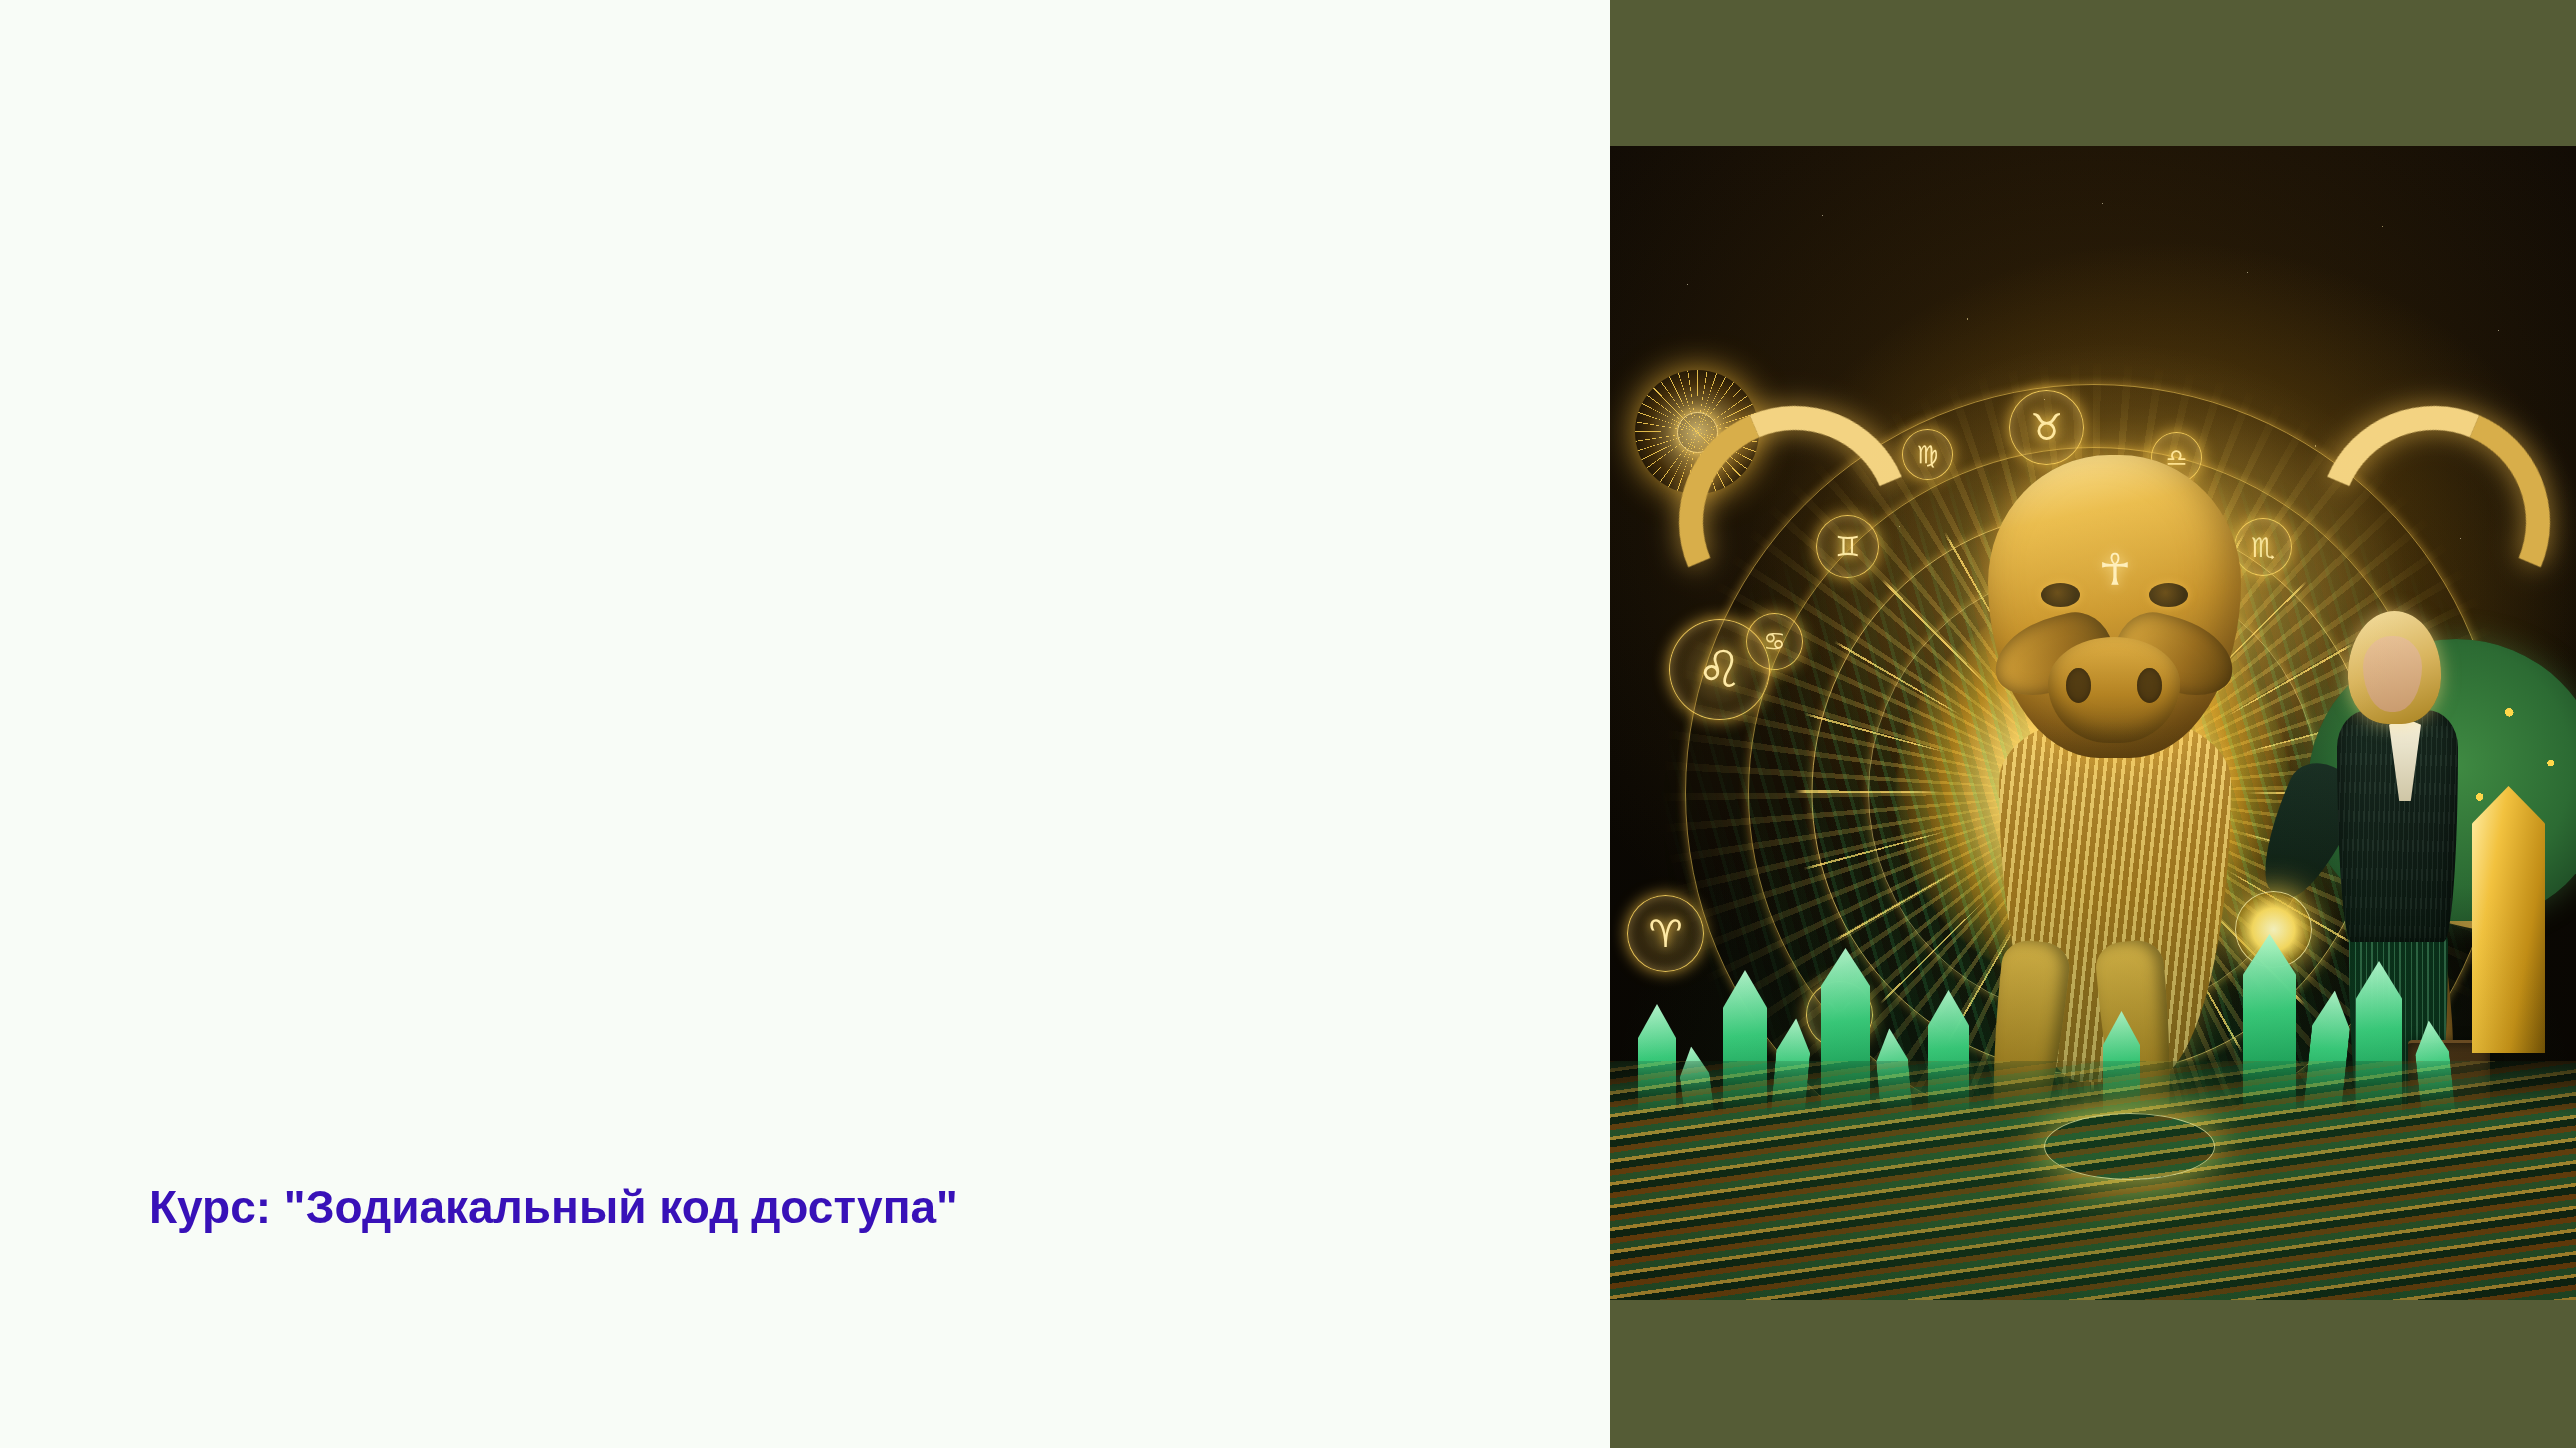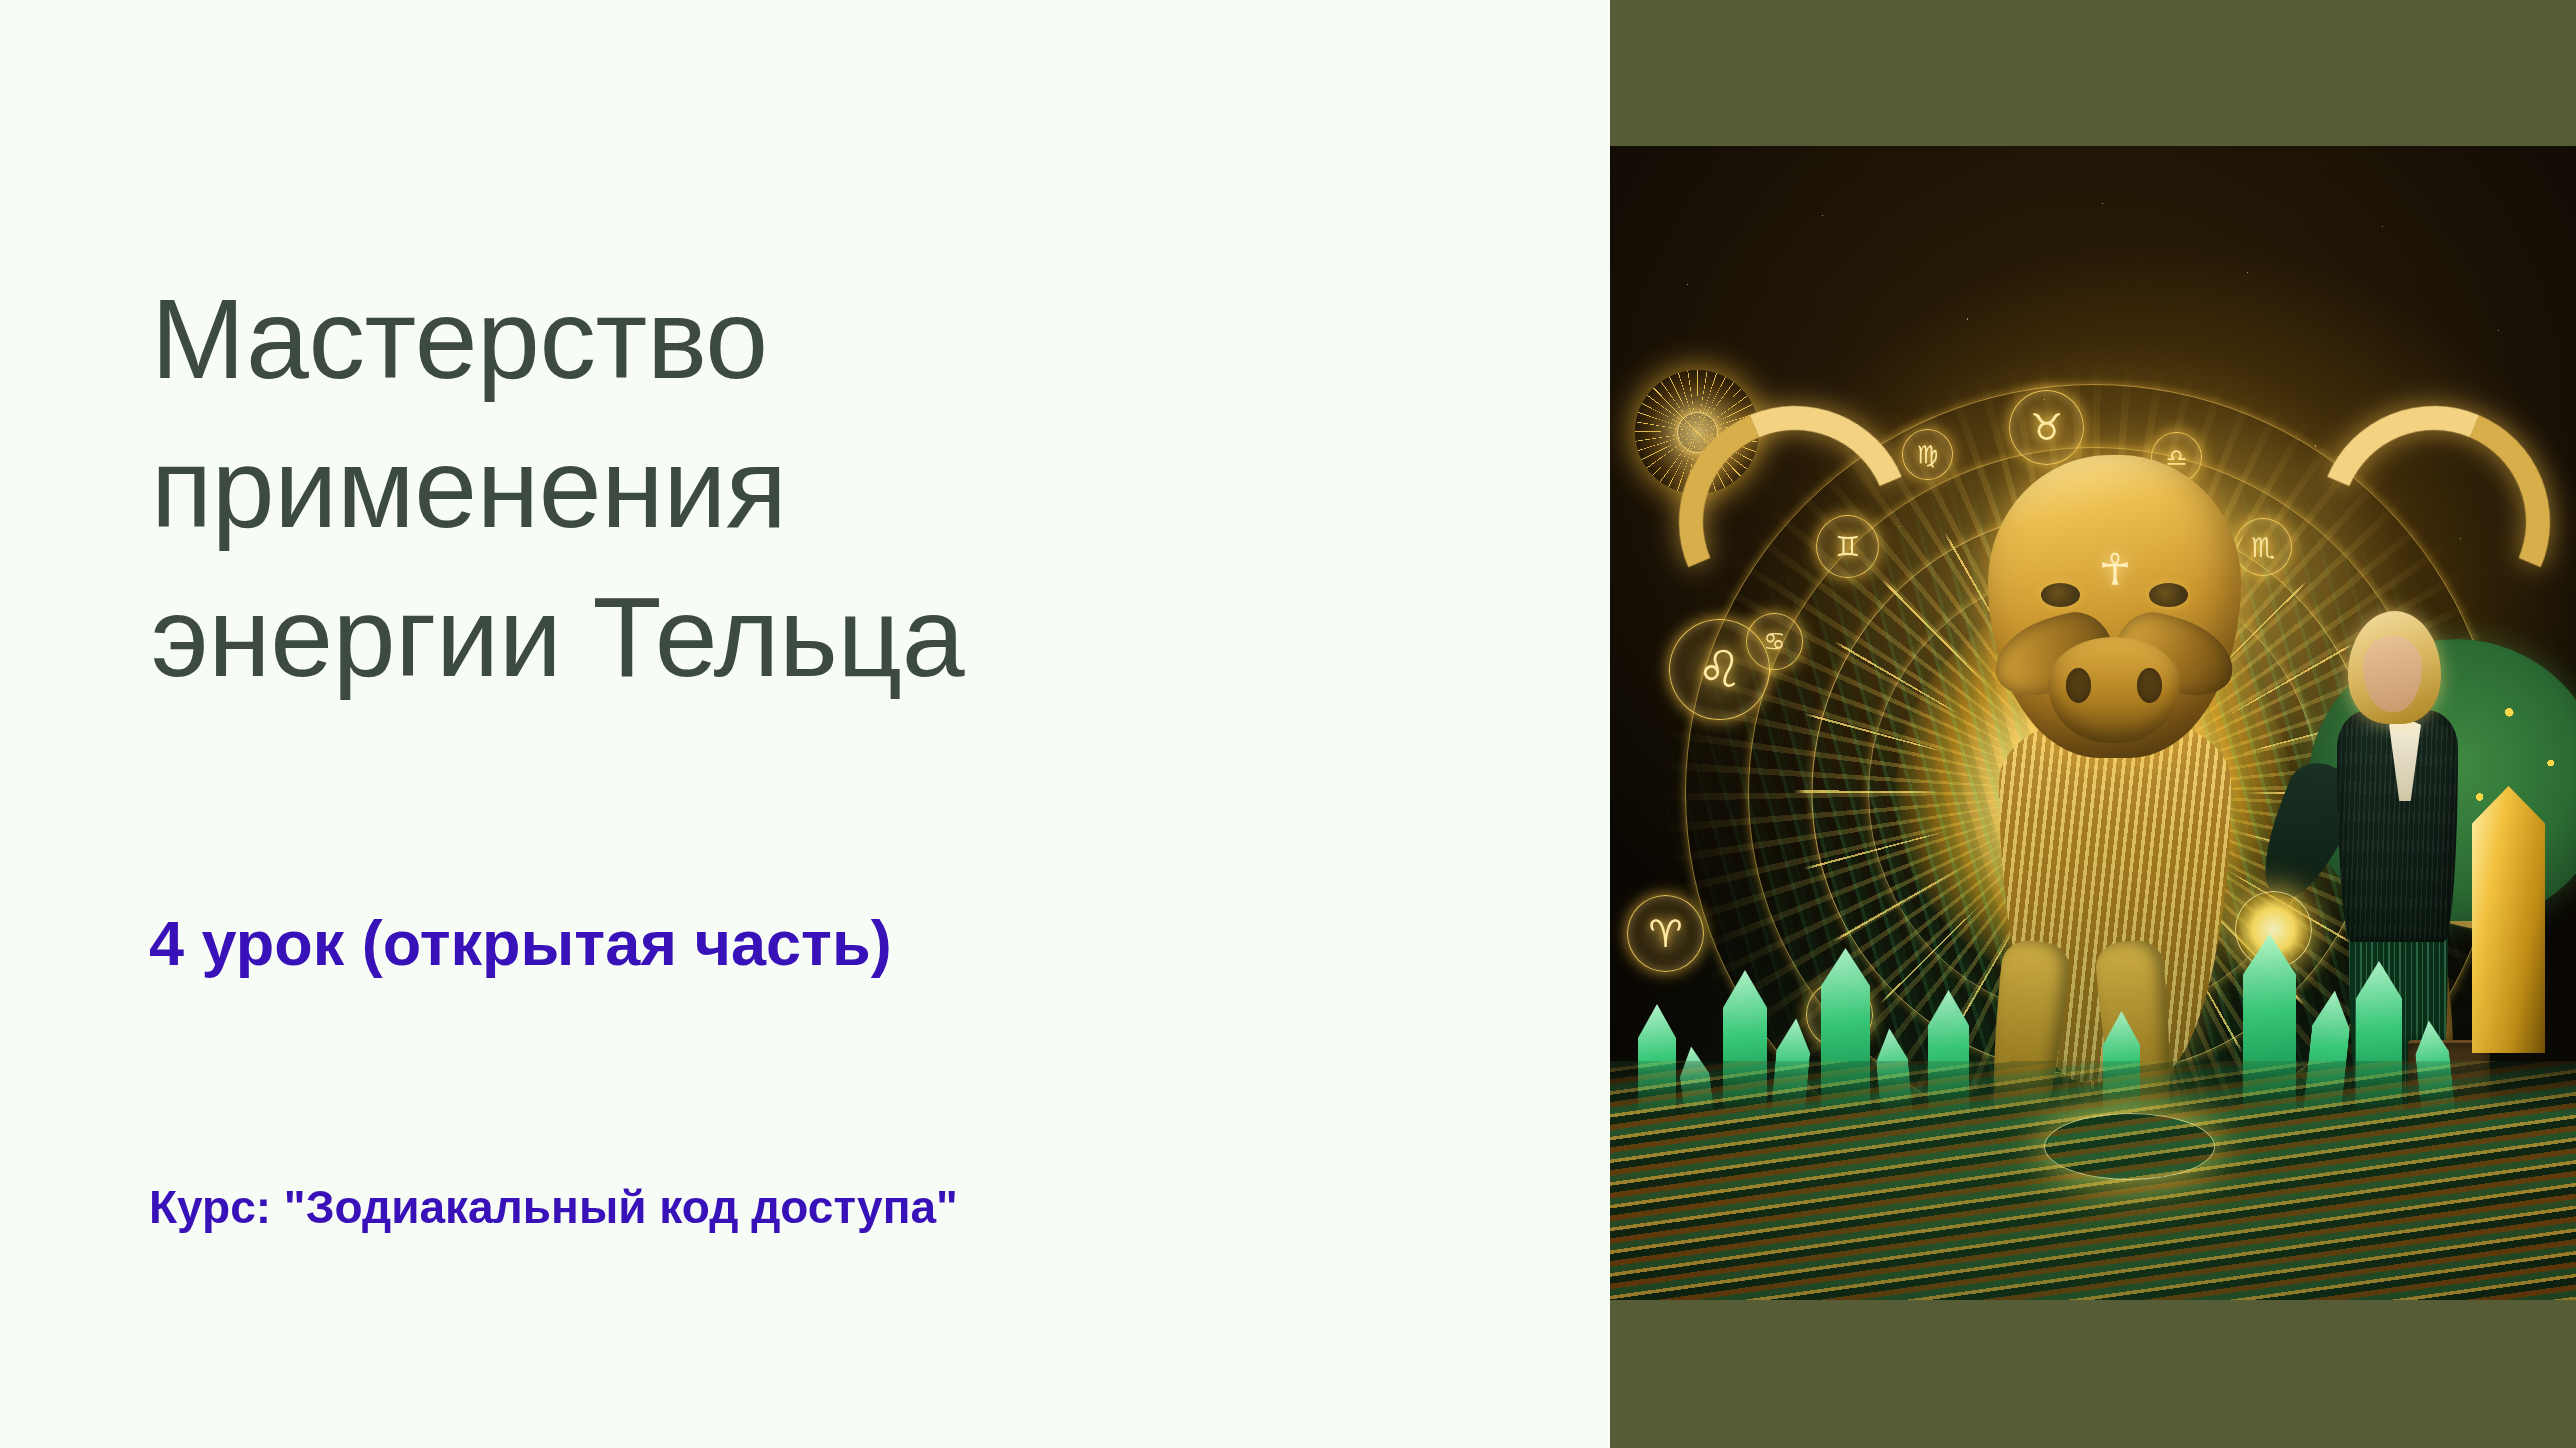--- a/index.html
+++ b/index.html
@@ -531,25 +531,21 @@
       radial-gradient(ellipse 70% 50% at 50% 85%, rgba(40,160,80,0.16) 0%, rgba(0,0,0,0) 72%);
   }
 </style>
 </head>
 <body>
 
 <div class="slide">
 
   <div class="text-column">
 
-    <h1 class="title">Мастерство
-применения
-энергии Тельца</h1>
-
-    <div class="lesson-line">4 урок (открытая часть)</div>
+
 
     <div class="course-line">Курс: "Зодиакальный код доступа"</div>
   </div>
 
   <div class="image-panel">
 
     <div class="artwork">
 
       <div class="sky"></div>
       <div class="stars"></div>

